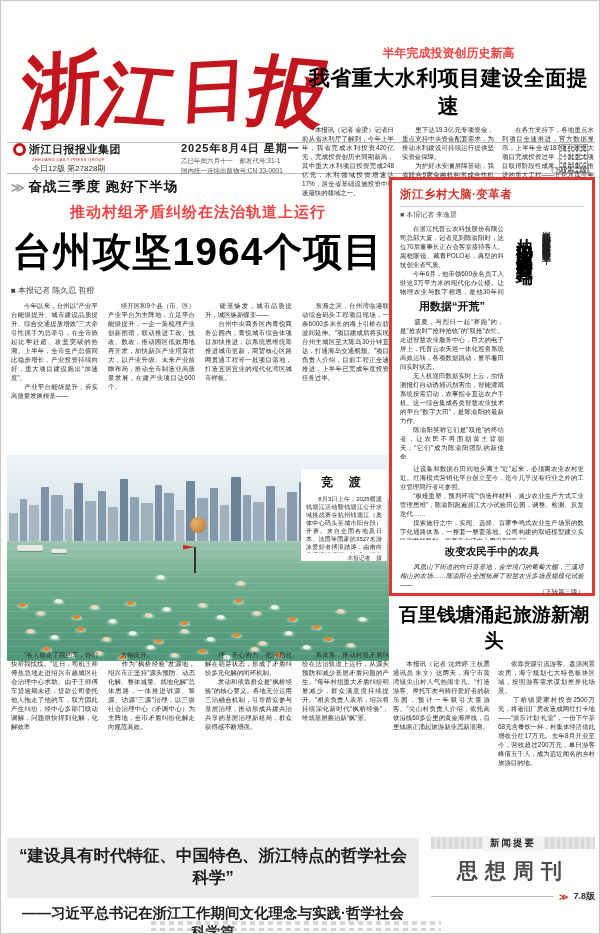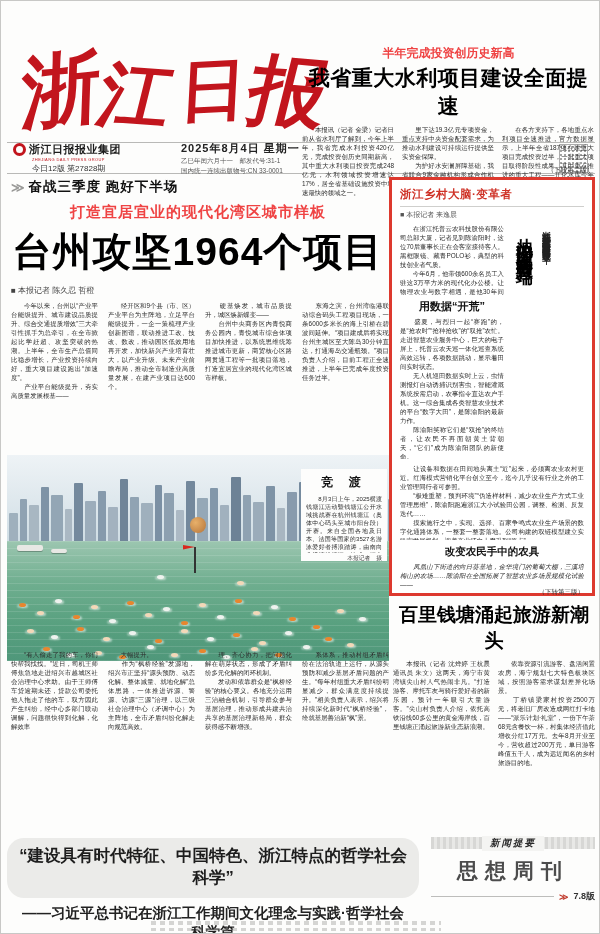--- a/index.html
+++ b/index.html
@@ -103,28 +103,28 @@
   .shaoxing .col { width:88px; height:128px; }
 
   
   .haining { position:absolute; left:392px; top:599px; width:202px; height:234px; }
   .haining .kicker { font-size:11px; }
   .haining .headline { font-size:19px; margin-top:2px; }
   .haining .colrow { margin-top:5px; gap:8px; }
   .haining .col { width:97px; height:178px; }
 
   
-  .banner { position:absolute; left:6px; top:837px; width:412px; height:60px; background:#ebebe9; padding:7px 10px 3px;border-radius:17px; }
+  .banner { position:absolute; left:6px; top:837px; width:412px; height:60px; background:#ebebe9; padding:7px 10px 3px; }
   .banner .l1 { text-align:center; font-size:16.5px; font-weight:900; color:#1d1d1d; }
   .banner .l2 { text-align:center; font-size:14.5px; font-weight:bold; color:#222; margin-top:15px; }
   .banner .note { text-align:right; font-size:6.5px; color:#666; margin-top:1px; }
 
   
   .digest { position:absolute; left:430px; top:836px; width:164px; height:62px; }
-  .dg-bar { height:12px; background:repeating-linear-gradient(90deg,#d7d7d5 0 3px,#e8e8e6 3px 6px); position:relative;font-style:italic; }
+  .dg-bar { height:12px; background:repeating-linear-gradient(90deg,#d7d7d5 0 3px,#e8e8e6 3px 6px); position:relative; }
   .dg-label { position:absolute; left:50%; top:-1px; transform:translateX(-50%); background:#f4f4f2; padding:1px 8px; font-size:9.5px; font-weight:bold; color:#2a2a2a; letter-spacing:2px; }
   .dg-title { text-align:center; font-size:21px; font-weight:bold; color:#4c4c4c; letter-spacing:7px; margin-top:8px; }
   .dg-pagerow { display:flex; align-items:center; gap:5px; margin-top:5px; }
   .dg-line { flex:1; border-top:1px solid #bdbdbb; }
   .dg-chev { color:#c0392b; font-weight:bold; font-size:9px; }
   .dg-pages { font-size:9px; font-weight:bold; color:#333; }
 
   .bottom-sliver { position:absolute; left:150px; top:916px; width:290px; height:16px; opacity:.4;
       background:repeating-linear-gradient(90deg,#9a9a98 0 5px, transparent 5px 9px);
       -webkit-mask-image:linear-gradient(#0000 0 4px,#000 4px 8px,#0000 8px 11px,#000 11px 14px,#0000 14px); 
@@ -170,21 +170,21 @@
       <div class="col bodytext">　　在各方支持下，各地重点水利项目全速推进，官方数据显示，上半年全省187项在建重大项目完成投资过半，一批重大项目取得阶段性成果。其中重点推进的重大工程——开化水库今年上月底下闸蓄水，梅汛期间蓄水量1.18亿立方米，在分洪削峰保护钱塘江流域上发挥作用，保障下游安全度汛。</div>
     </div>
     <div class="cont">（下转第二版）</div>
   </div>
 
   <div class="taizhou">
     <div class="tz-label">
       <span class="arr">≫</span>
       <span class="txt">奋战三季度 跑好下半场</span>
     </div>
-    <div class="kicker">打造宜居宜业的现代化湾区城市样板</div>
+    <div class="kicker">推动村组矛盾纠纷在法治轨道上运行</div>
     <div class="headline">台州攻坚1964个项目</div>
     <div class="byline">■ 本报记者 陈久忍 哲橙</div>
     <div class="colrow">
       <div class="col bodytext">　　今年以来，台州以“产业平台能级提升、城市建设品质提升、综合交通提质增效”三大牵引性抓手为总牵引，在全市掀起比学赶超、攻坚突破的热潮。上半年，全市生产总值同比稳步增长，产业投资持续向好，重大项目建设跑出“加速度”。
 　　产业平台能级提升，夯实高质量发展根基——</div>
       <div class="col bodytext">　　经开区和9个县（市、区）产业平台为主阵地，立足平台能级提升，一企一策梳理产业创新图谱，联动推进工改、技改、数改，推动园区低效用地再开发，加快新兴产业培育壮大，以产业升级、未来产业前瞻布局，推动全市制造业高质量发展，在建产业项目达600个。</div>
       <div class="col bodytext">　　硬基焕发，城市品质提升，城区焕新蝶变——
 　　台州中央商务区内青悦商务公园内，青悦城市综合体项目加快推进，以系统思维统筹推进城市更新，商贸核心区路网贯通工程等一批项目落地，打造宜居宜业的现代化湾区城市样板。</div>
       <div class="col bodytext">　　东海之滨，台州湾临港联动综合码头工程项目现场，一条6000多米长的海上引桥在碧波间延伸。“项目建成后将实现台州主城区至大陈岛30分钟直达，打通海岛交通瓶颈。”项目负责人介绍，目前工程正全速推进，上半年已完成年度投资任务过半。</div>
     </div>

